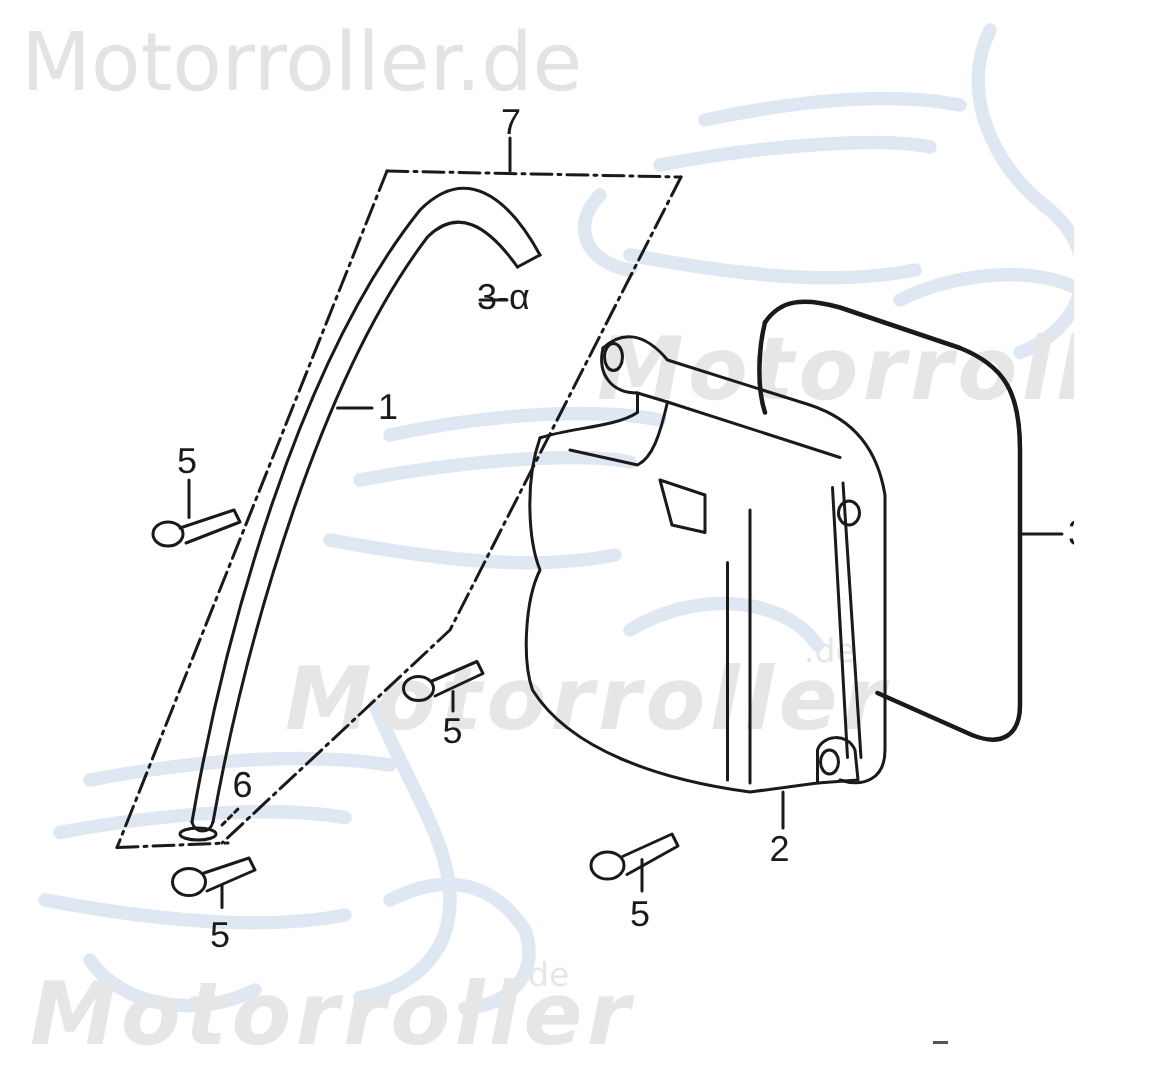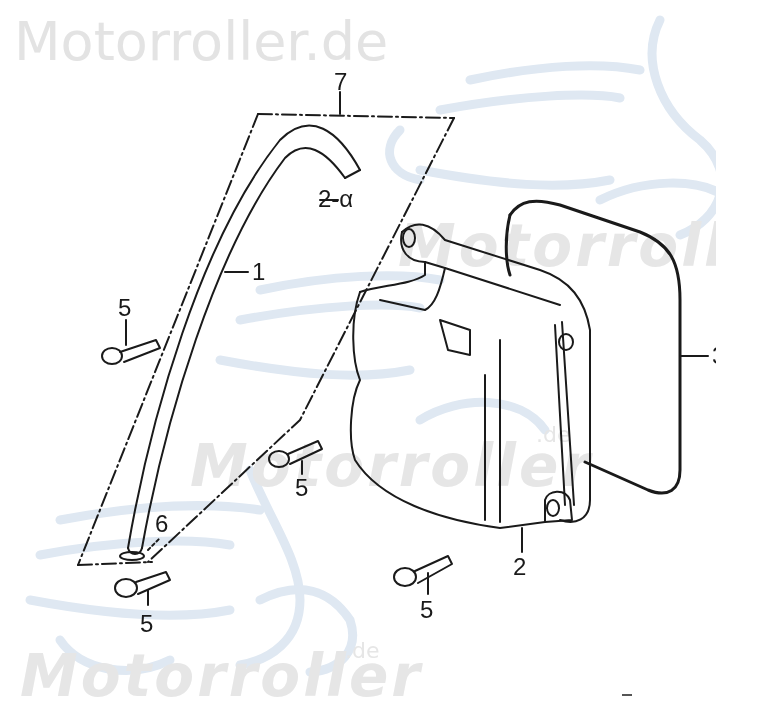--- a/index.html
+++ b/index.html
@@ -115,21 +115,21 @@
       <g>
         <ellipse cx="405" cy="577" rx="11" ry="9"></ellipse>
         <path d="M415 571 L448 556 L452 564 L418 583"></path>
       </g>
       <path d="M428 573 L428 594"></path>
     </g>
     <path d="M622 695 L632 695" stroke="#555" stroke-width="2"></path>
   </svg>
 
   <div class="callout" style="left:334px; top:70px;">7</div>
-  <div class="callout" style="left:318px; top:187px;">2-α</div>
+  <div class="callout" style="left:318px; top:187px;">3-α</div>
   <div class="callout" style="left:252px; top:260px;">1</div>
   <div class="callout" style="left:712px; top:344px;">3</div>
   <div class="callout" style="left:513px; top:555px;">2</div>
   <div class="callout" style="left:155px; top:512px;">6</div>
   <div class="callout" style="left:118px; top:296px;">5</div>
   <div class="callout" style="left:295px; top:476px;">5</div>
   <div class="callout" style="left:140px; top:612px;">5</div>
   <div class="callout" style="left:420px; top:598px;">5</div>
 </div>
 

